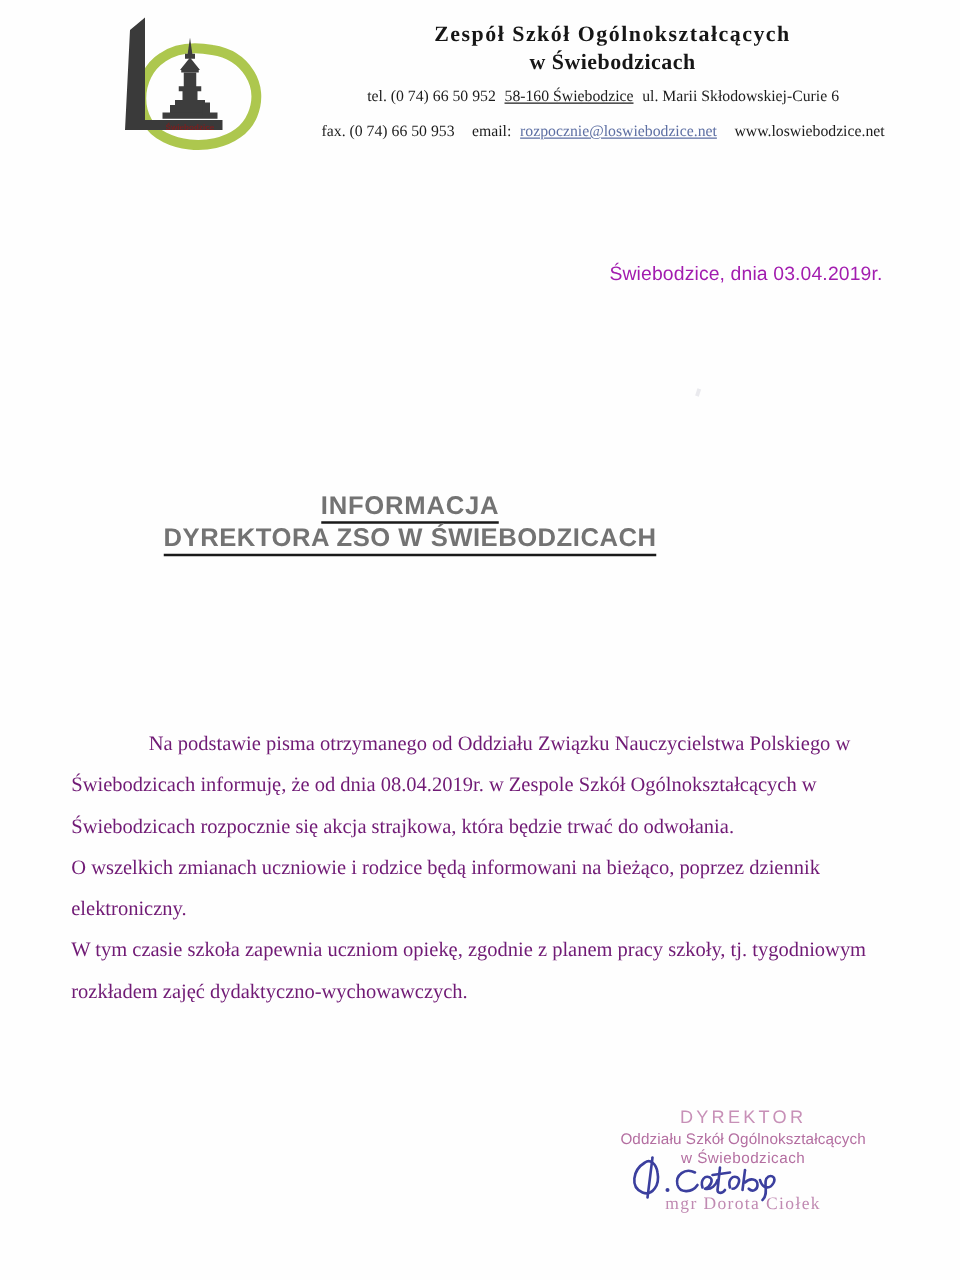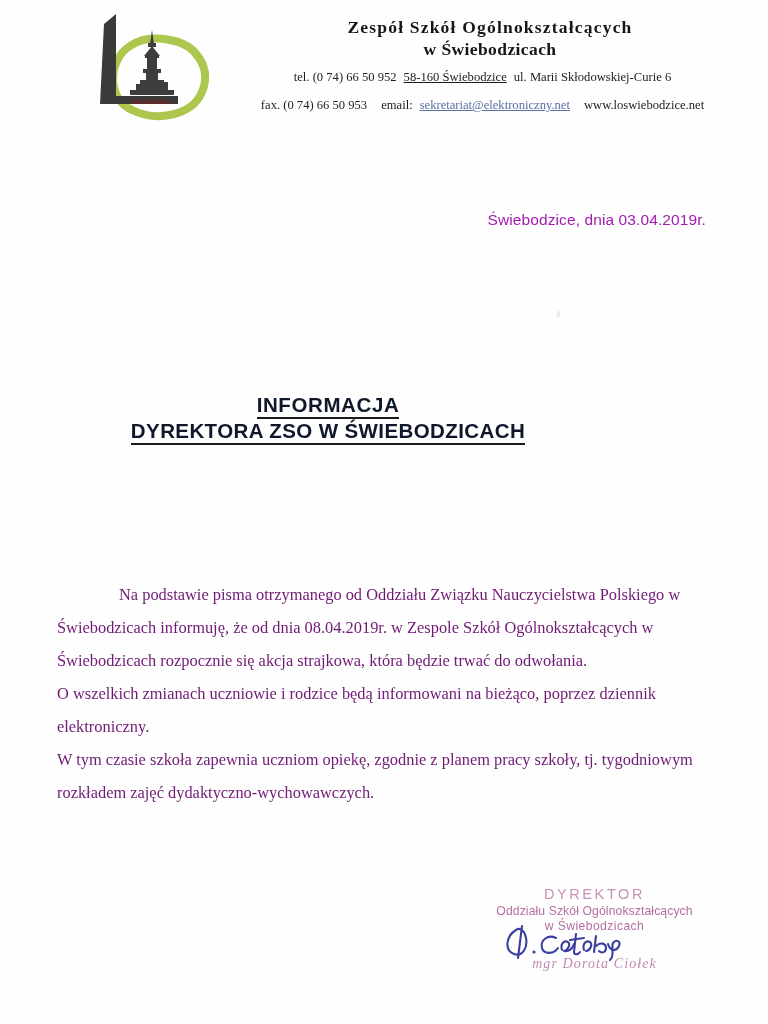--- a/index.html
+++ b/index.html
@@ -92,21 +92,21 @@
 
   
   .title-block {
     position: absolute;
     top: 392px;
     left: 0;
     width: 656px;
     text-align: center;
     font-family: "Liberation Sans", "DejaVu Sans", sans-serif;
     font-weight: bold;
-    color: #0f172a;
+    color: #737373;
   }
   .title-main {
     font-size: 20.5px;
     letter-spacing: 0.6px;
     line-height: 26px;
   }
   .title-sub {
     font-size: 20.5px;
     letter-spacing: 0.4px;
     line-height: 26px;
@@ -170,21 +170,20 @@
     margin-top: 1px;
     color: #b0679c;
   }
   .stamp-name {
     position: absolute;
     left: 0;
     top: 70px;
     width: 225px;
     text-align: center;
     font-family: "Liberation Serif", "DejaVu Serif", serif;
-    font-style: italic;
     font-size: 14px;
     letter-spacing: 1.1px;
     color: #c08ab2;
   }
   .signature {
     position: absolute;
     left: 18px;
     top: 38px;
     width: 150px;
     height: 46px;
@@ -237,21 +236,21 @@
     <div class="school-name">
       <div class="line1">Zespół  Szkół  Ogólnokształcących</div>
       <div class="line2">w Świebodzicach</div>
     </div>
 
     <div class="contact l1">
       <span>tel. (0 74) 66 50 952</span><span class="gap"></span><span class="u">58-160 Świebodzice</span><span class="gap"></span><span>ul. Marii Skłodowskiej-Curie 6</span>
     </div>
 
     <div class="contact l2">
-      <span>fax. (0 74) 66 50 953</span><span class="gap"></span><span class="gap"></span><span>email:</span><span class="gap"></span><a class="mail" href="#">sekretariat@elektroniczny.net</a><span class="gap"></span><span class="gap"></span><span>www.loswiebodzice.net</span>
+      <span>fax. (0 74) 66 50 953</span><span class="gap"></span><span class="gap"></span><span>email:</span><span class="gap"></span><a class="mail" href="#">rozpocznie@loswiebodzice.net</a><span class="gap"></span><span class="gap"></span><span>www.loswiebodzice.net</span>
     </div>
 
   </div>
 
   <div class="date-line">Świebodzice, dnia 03.04.2019r.</div>
 
   <div class="speck"></div>
 
   <div class="title-block">
     <div class="title-main"><span>INFORMACJA</span></div>

